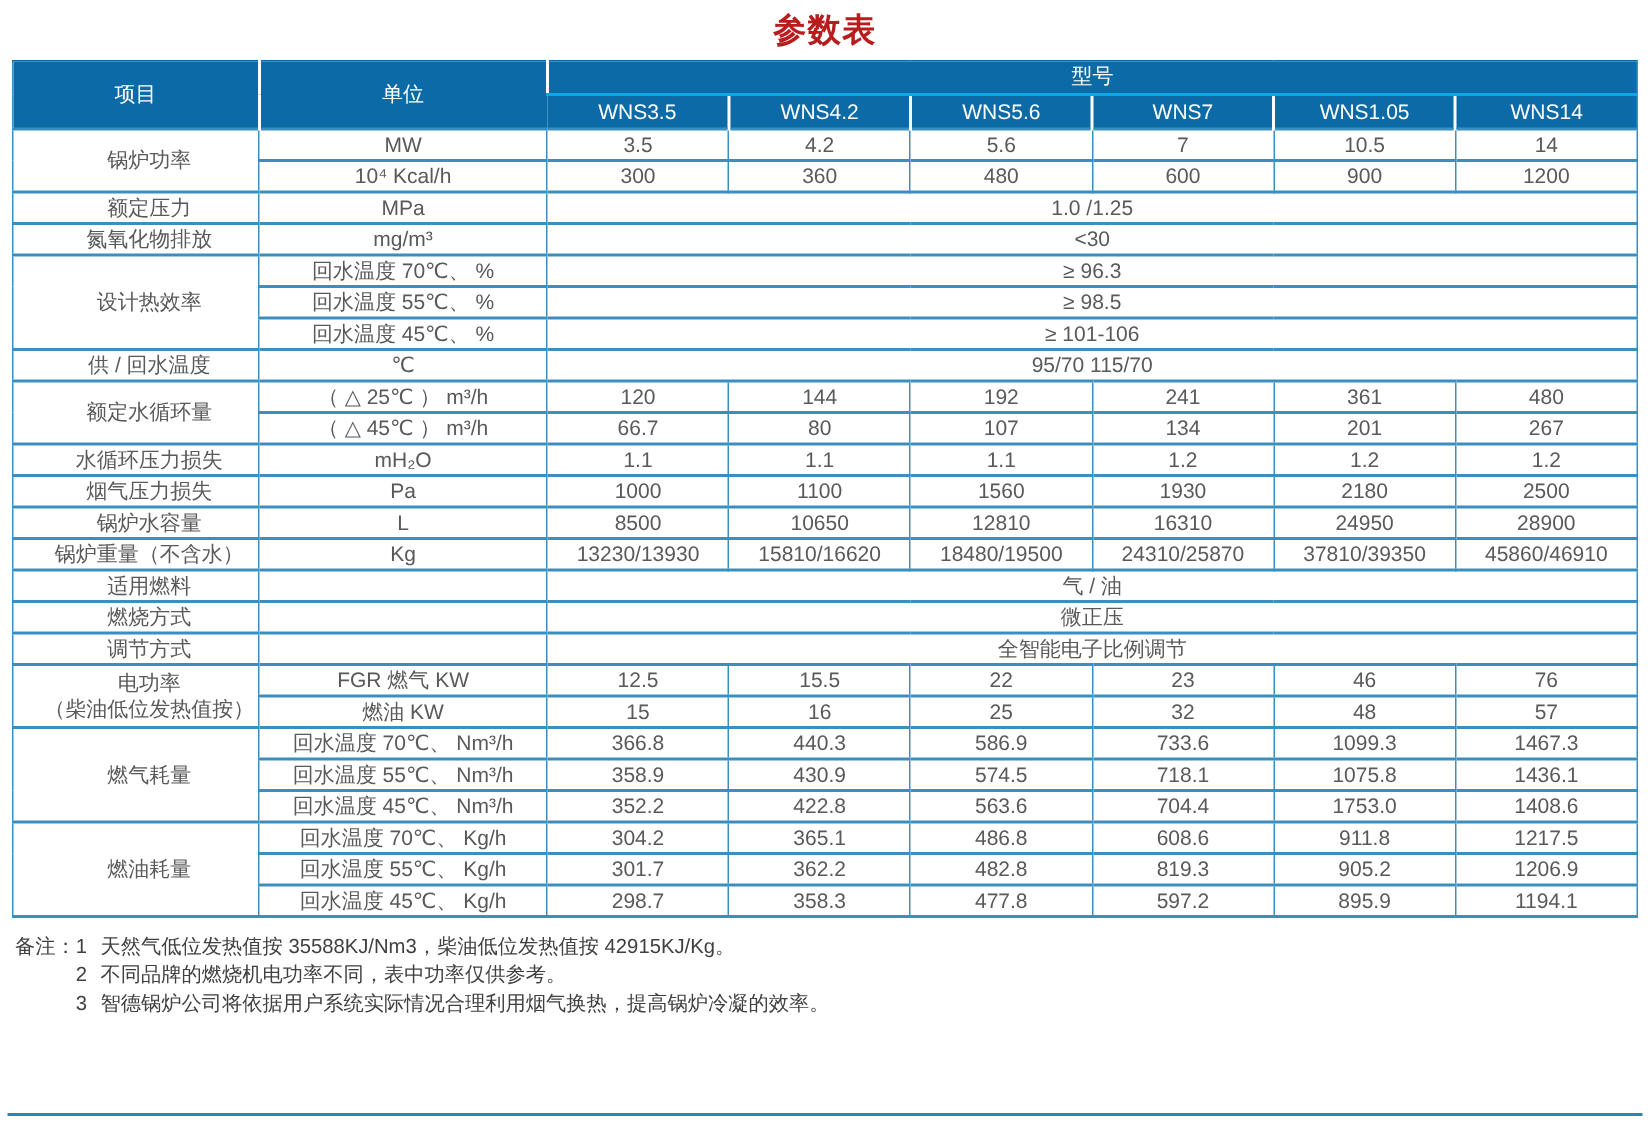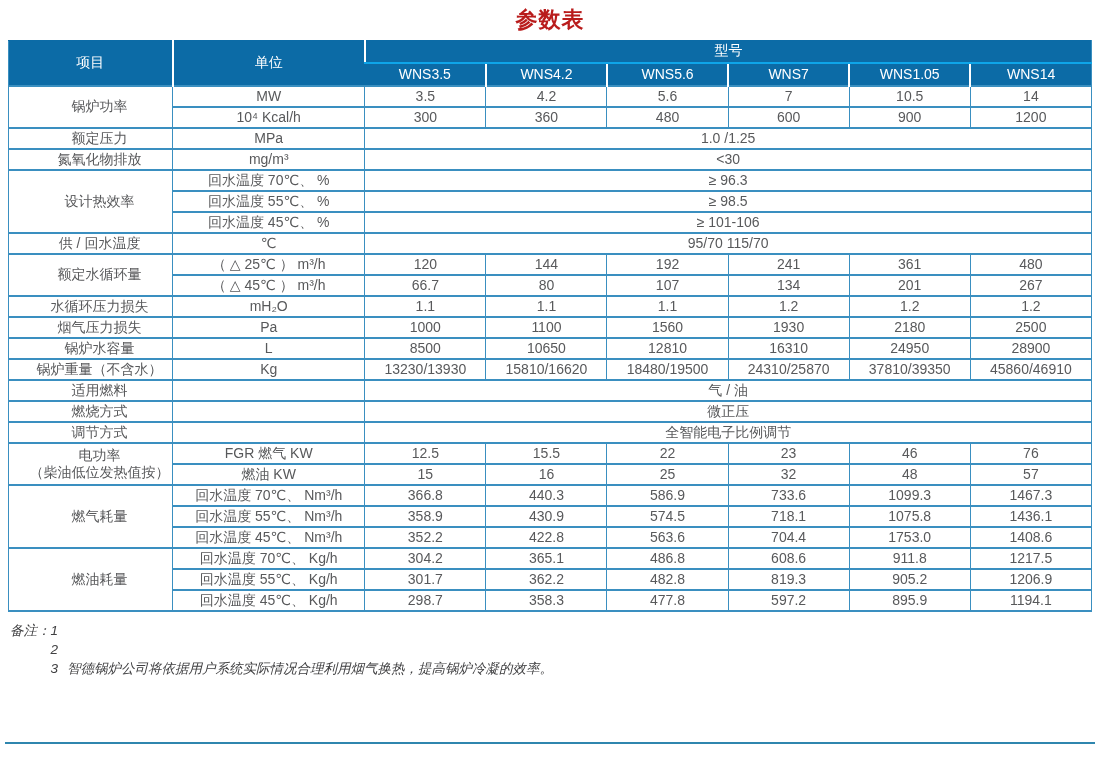--- a/index.html
+++ b/index.html
@@ -32,21 +32,20 @@
   thead th.rowhead{ height:33px; }
   tbody td{
     border-left:1px solid #3a8fc0; border-top:2px solid #3a8fc0;
     height:21px; font-size:14px; text-align:center; vertical-align:middle;
     color:#58595b; background:#ffffff; padding:0 2px; line-height:1.15;
   }
   tbody td.lbl{ white-space:pre-line;padding-left:20px; }
   .notes{
     display:flex; margin:9px 0 0 10px; font-size:13.5px; color:#404042;
     line-height:1.42;
-    font-style:italic;
   }
   .notes .notes-label{ white-space:nowrap; }
   .note-line{ display:flex; }
   .note-line .num{ margin-right:9px; }
   .bottom-rule{
     position:absolute; left:5px; top:742px; width:1090px; height:2px;
     background:#2f86ae;
   }
 </style>
 </head>
@@ -279,23 +278,25 @@
         <td>1194.1</td>
       </tr>
     </tbody>
 </table>
 
 <div class="notes">
   <span class="notes-label">备注：</span>
   <div class="note-lines">
     <div class="note-line">
       <span class="num">1</span>
+      <span>天然气低位发热值按 35588KJ/Nm3，柴油低位发热值按 42915KJ/Kg。</span>
     </div>
     <div class="note-line">
       <span class="num">2</span>
+      <span>不同品牌的燃烧机电功率不同，表中功率仅供参考。</span>
     </div>
     <div class="note-line">
       <span class="num">3</span>
       <span>智德锅炉公司将依据用户系统实际情况合理利用烟气换热，提高锅炉冷凝的效率。</span>
     </div>
   </div>
 </div>
 
 <div class="bottom-rule"></div>
 

